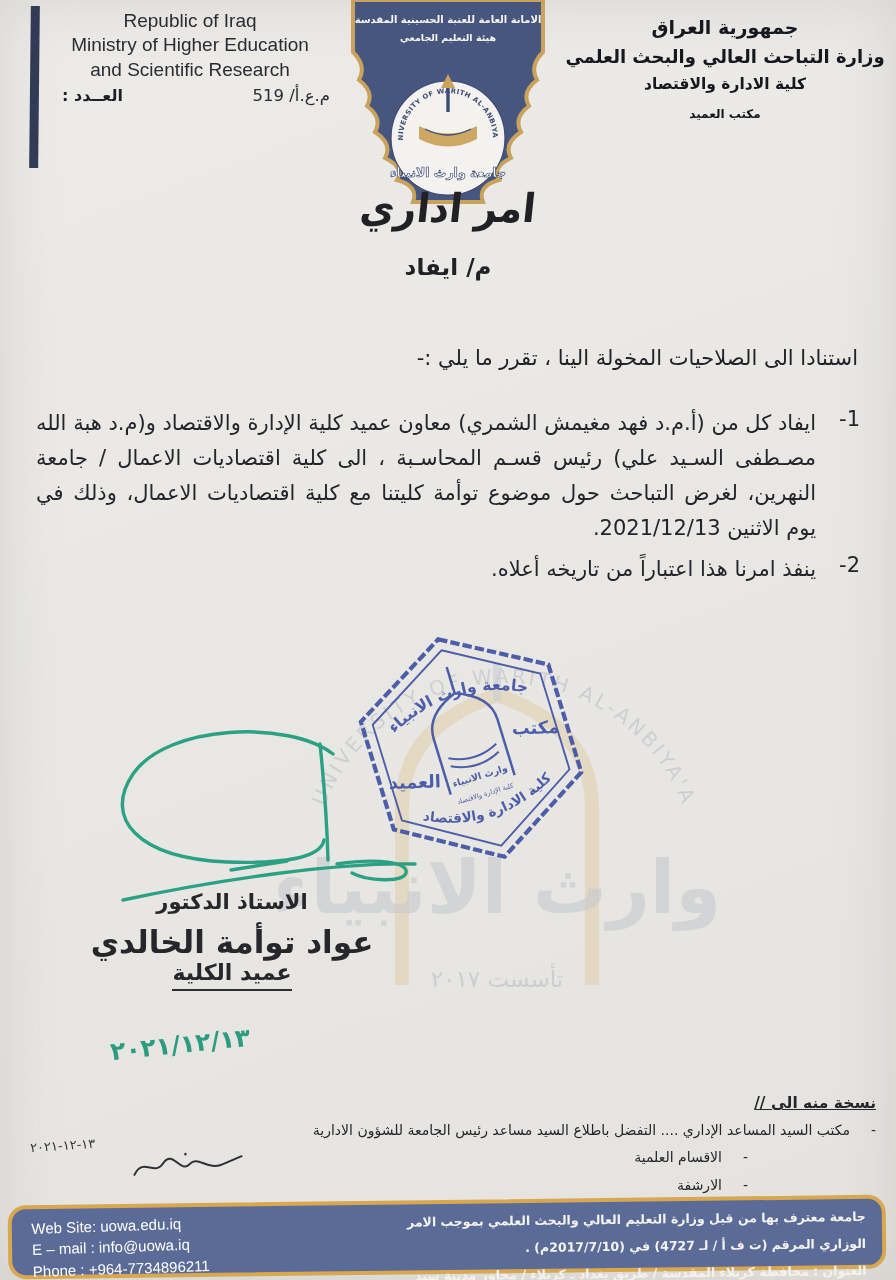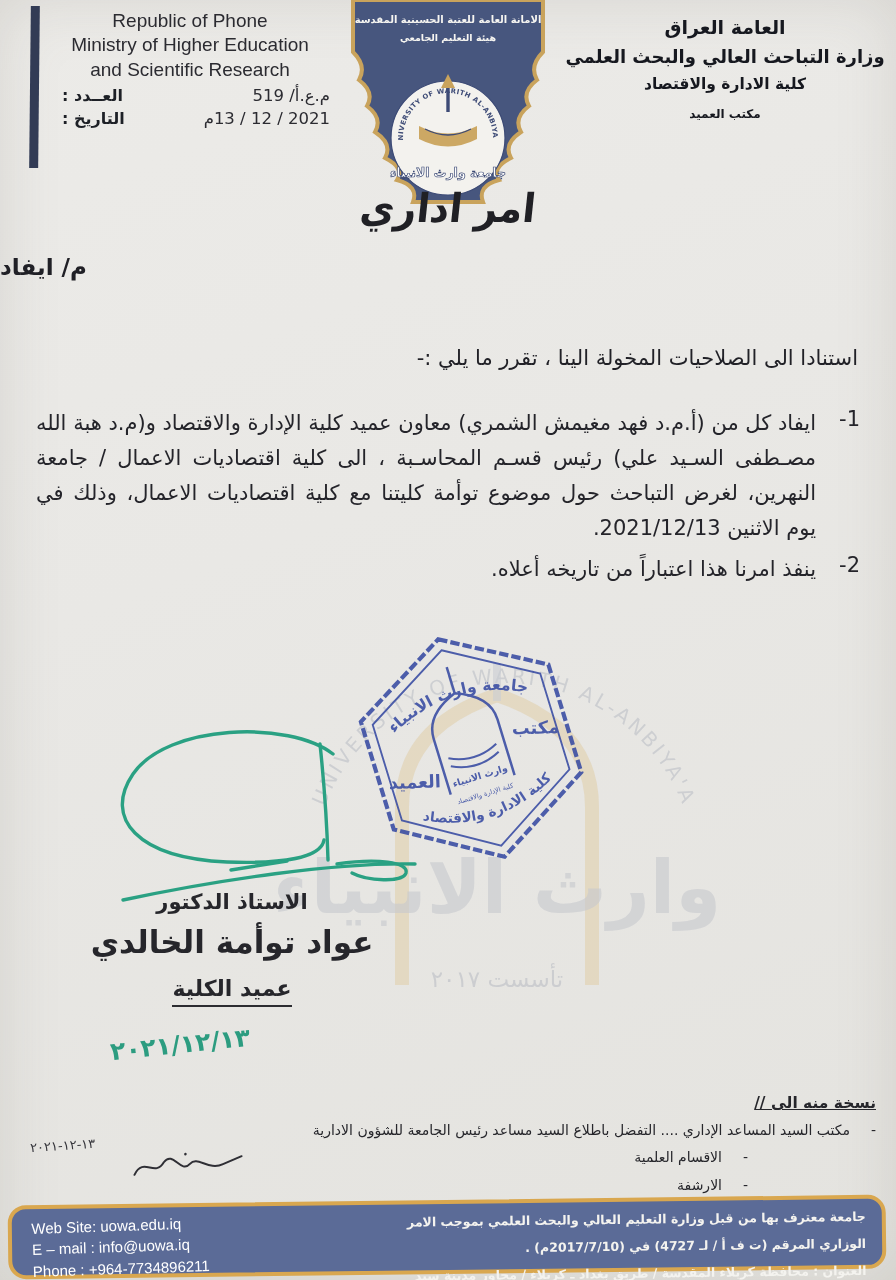--- a/index.html
+++ b/index.html
@@ -23,35 +23,35 @@
 
   .hdr-right { right:6px; top:16px; width:330px; text-align:center; direction:rtl; color:#16181f; }
   .hdr-right .r1 { font-size:19px; font-weight:bold; margin-bottom:8px; }
   .hdr-right .r2 { font-size:18px; font-weight:bold; margin-bottom:8px; }
   .hdr-right .r3 { font-size:16.5px; font-weight:bold; margin-bottom:4px; }
   .hdr-right .r4 { font-size:15.5px; font-weight:bold; margin-bottom:14px; }
   .hdr-right .r5 { font-size:12px; font-weight:bold; }
 
   
   .doc-title { left:0; top:186px; width:100%; text-align:center; font-size:38px; font-weight:bold; color:#202025; transform:skewX(-6deg) scaleY(1.05); letter-spacing:-1px; }
-  .doc-subject { left:0; top:254px; width:100%; font-size:23px; font-weight:bold; color:#202026; }
+  .doc-subject { left:0; top:254px; width:100%; text-align:center; font-size:23px; font-weight:bold; color:#202026; }
 
   
   .intro { right:38px; top:346px; width:820px; direction:rtl; text-align:right; font-size:21px; color:#212127; }
   .olist { right:36px; top:406px; width:824px; direction:rtl; }
   .oitem { display:flex; direction:rtl; margin-bottom:6px; }
   .omarker { width:44px; flex:0 0 44px; font-size:21px; padding-top:1px; }
   .otext { flex:1; font-size:21px; line-height:35px; text-align:justify; }
   .otext.short { text-align:right; }
 
   
   .name-block { left:46px; top:890px; width:372px; text-align:center; direction:rtl; color:#26262b; }
   .honorific { font-size:21px; font-weight:bold; letter-spacing:1px; }
   .sig-name { font-size:31px; font-weight:bold; letter-spacing:1px; margin-top:10px; }
-  .sig-pos { display:inline-block; font-size:22px; font-weight:bold; margin-top:16px; border-bottom:2px solid #2c2c31; padding-bottom:4px; }
+  .sig-pos { display:inline-block; font-size:22px; font-weight:bold; border-bottom:2px solid #2c2c31; padding-bottom:4px; }
   .green-date { left:110px; top:1030px; font-size:25px; color:#2c9c80; direction:rtl; transform:rotate(-6deg); letter-spacing:2px; font-weight:bold; }
 
   
   .copies { right:20px; top:1094px; width:620px; direction:rtl; color:#26262b; }
   .copies-head { font-size:15.5px; font-weight:bold; text-decoration:underline; margin-bottom:5px; }
   .copy-row { display:flex; direction:rtl; font-size:14px; line-height:1.95; }
   .copy-row .dash { width:26px; flex:0 0 26px; }
   .copy-row.indent { padding-right:128px; }
 
   
@@ -76,51 +76,47 @@
       <textPath href="#wmring" startOffset="50%" text-anchor="middle">UNIVERSITY OF WARITH AL-ANBIYA'A</textPath>
     </text>
     <path d="M 152,440 L 152,262 Q 152,182 247,150 Q 342,182 342,262 L 342,440" fill="none" stroke="#e0cba2" stroke-width="14" opacity=".5"></path>
     <line x1="247" y1="118" x2="247" y2="156" stroke="#cbced4" stroke-width="8" opacity=".6"></line>
     <text x="247" y="368" text-anchor="middle" font-size="74" font-weight="bold" fill="#c7c9ce" opacity=".6">وارث الانبياء</text>
     <text x="247" y="442" text-anchor="middle" font-size="23" letter-spacing="8" fill="#c6c8cc" opacity=".8">تأسست  ٢٠١٧</text>
   </svg>
 
   <div class="abs hdr-bar"></div>
   <div class="abs hdr-left">
-    <div class="en1">Republic of Phone</div>
+    <div class="en1">Republic of Iraq</div>
     <div class="en">Ministry of Higher Education</div>
     <div class="en">and Scientific Research</div>
     <div class="meta-row">
       <span class="meta-label">العــدد :</span>
       <span class="meta-value">م.ع.أ/ 519</span>
-    </div>
-    <div class="meta-row">
-      <span class="meta-label">التاريخ :</span>
-      <span class="meta-value">2021 / 12 / 13م</span>
     </div>
   </div>
 
   <svg class="abs" style="left:341px; top:0;" width="216" height="206" viewBox="0 0 216 206">
     <path d="M 12,0 H 202 V 52 Q 188,66 196,80 Q 180,92 188,106 Q 172,118 180,132 Q 162,144 170,158 Q 150,168 158,180 Q 136,186 142,202 L 72,202 Q 78,186 56,180 Q 64,168 44,158 Q 52,144 34,132 Q 42,118 26,106 Q 34,92 18,80 Q 26,66 12,52 Z" fill="#47567e" stroke="#c9a35c" stroke-width="4"></path>
     <text x="107" y="23" text-anchor="middle" font-size="10" font-weight="bold" fill="#f6f5f1">الامانة العامة للعتبة الحسينية المقدسة</text>
     <text x="107" y="41" text-anchor="middle" font-size="9.5" font-weight="bold" fill="#f6f5f1">هيئة التعليم الجامعي</text>
     <circle cx="107" cy="138" r="57" fill="#f3f2ee" stroke="#3d4b76" stroke-width="1.2"></circle>
     <path id="ringp" d="M 62,138 A 45,45 0 0 1 152,138" fill="none"></path>
     <text font-size="6.8" letter-spacing=".5" fill="#3d4b76" font-weight="bold">
       <textPath href="#ringp" startOffset="50%" text-anchor="middle">UNIVERSITY OF WARITH AL-ANBIYA'A</textPath>
     </text>
     <rect x="105.3" y="86" width="3.4" height="26" fill="#3d4b76"></rect>
     <path d="M 107,74 L 100,88 L 114,88 Z" fill="#c9a35c"></path>
     <path d="M 78,126 Q 107,141 136,126 L 136,139 Q 107,154 78,139 Z" fill="#c9a35c" opacity=".95"></path>
     <path d="M 84,129 Q 107,141 130,129" fill="none" stroke="#3d4b76" stroke-width="1.4"></path>
     <text x="107" y="177" text-anchor="middle" font-size="12.5" font-weight="bold" fill="#ffffff" stroke="#3d4b76" stroke-width=".7">جامعة وارث الانبياء</text>
   </svg>
 
   <div class="abs hdr-right">
-    <div class="r1">العامة العراق</div>
+    <div class="r1">جمهورية العراق</div>
     <div class="r2">وزارة التباحث العالي والبحث العلمي</div>
     <div class="r4">كلية الادارة والاقتصاد</div>
     <div class="r5">مكتب العميد</div>
   </div>
 
   <div class="abs doc-title">امر اداري</div>
   <div class="abs doc-subject">م/ ايفاد</div>
 
   <div class="abs intro">استنادا الى الصلاحيات المخولة الينا ، تقرر ما يلي :-</div>
 

